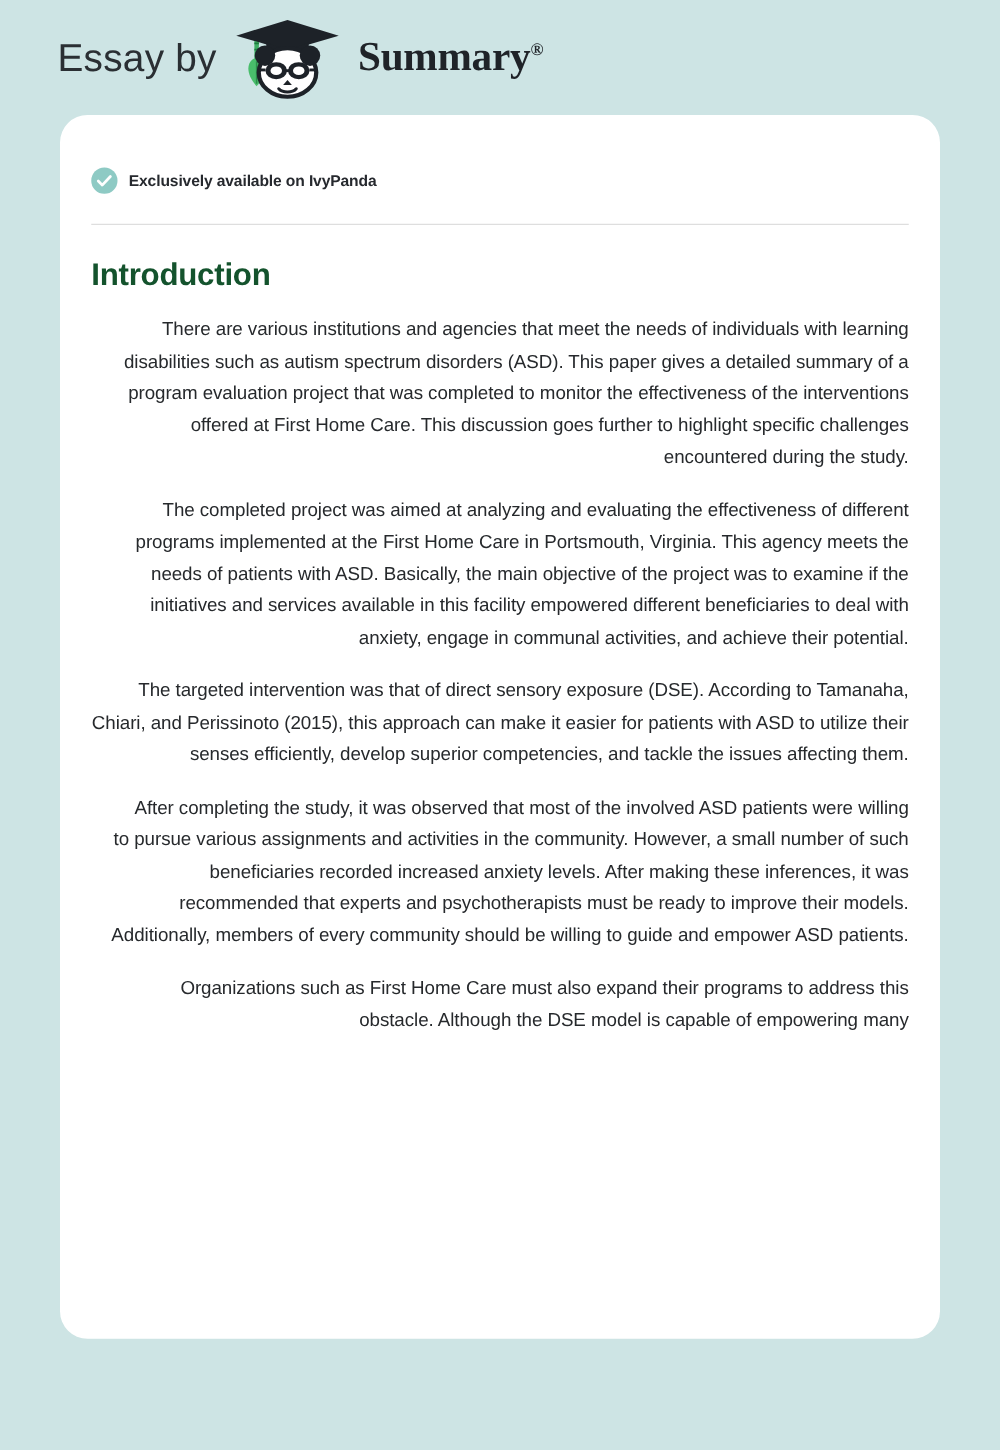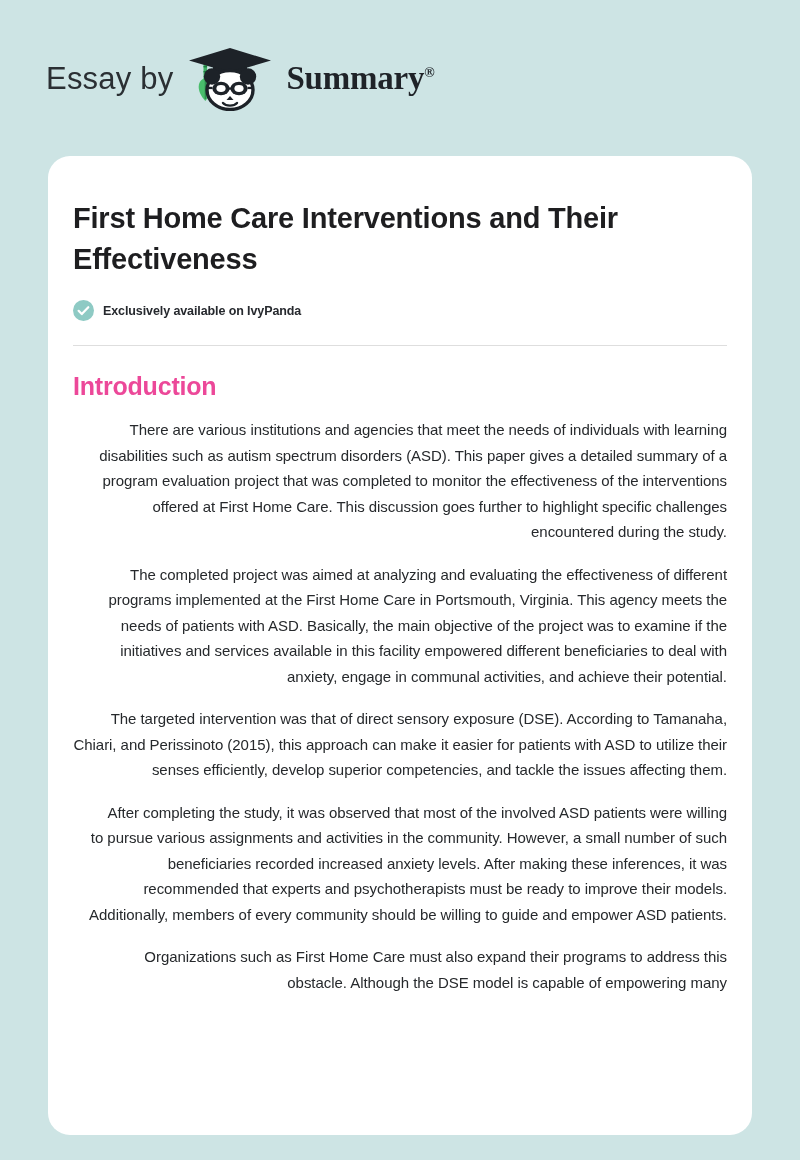--- a/index.html
+++ b/index.html
@@ -10,21 +10,21 @@
   body {
     width: 800px;
     height: 1160px;
     background: #cde4e4;
     font-family: "Liberation Sans", sans-serif;
     overflow: hidden;
   }
 
   
   .page-header {
-    height: 156px;
+    height: 92px;
     display: flex;
     align-items: center;
     padding-left: 46px;
     box-sizing: border-box;
   }
   .brand-lockup {
     display: flex;
     align-items: center;
     gap: 10px;
   }
@@ -112,21 +112,21 @@
   .divider {
     height: 1px;
     background: #dedede;
     border: 0;
     margin: 0 0 26px 0;
   }
 
   .section-heading {
     font-size: 25px;
     font-weight: 700;
-    color: #ec4899;
+    color: #14532d;
     margin: 0 0 16px 0;
     letter-spacing: -0.2px;
   }
   .section-heading.spaced { margin-top: 24px; }
 
   .body-par {
     font-size: 15px;
     line-height: 25.5px;
     color: #26292c;
     margin: 0 0 17px 0;
@@ -174,21 +174,20 @@
         </svg>
       </span>
       <span class="wordmark"><span>Summary</span><span class="reg">®</span></span>
     </span>
   </div>
 </header>
 
 <main class="paper-card">
   <div class="card-inner">
 
-    <h1 class="doc-title">First Home Care Interventions and Their Effectiveness</h1>
 
     <div class="exclusive-badge">
       <span class="badge-check">
         <svg viewBox="0 0 21 21" width="21" height="21" xmlns="http://www.w3.org/2000/svg" aria-hidden="true">
           <path d="M5.6 10.8 L8.8 14.1 L15.3 7.2" stroke="#ffffff" stroke-width="2.2" fill="none" stroke-linecap="round" stroke-linejoin="round"></path>
         </svg>
       </span>
       <span class="badge-text">Exclusively available on IvyPanda</span>
     </div>
 

